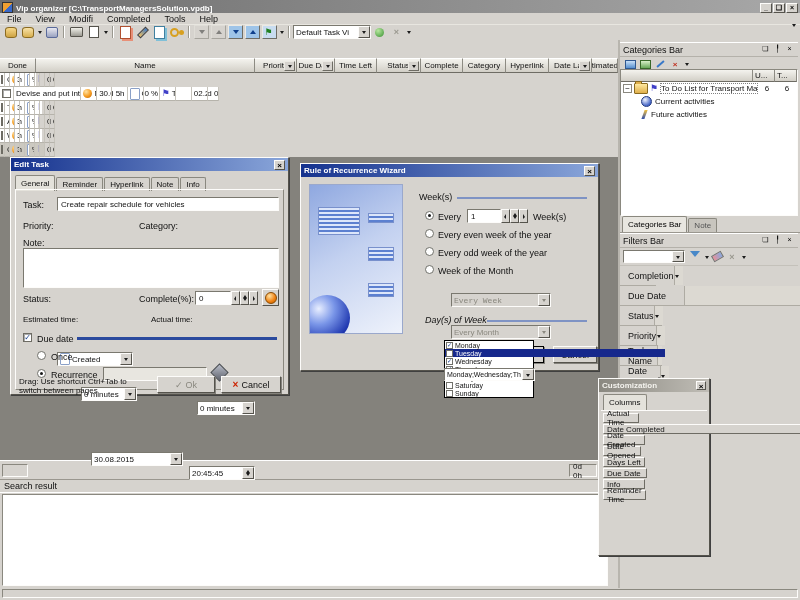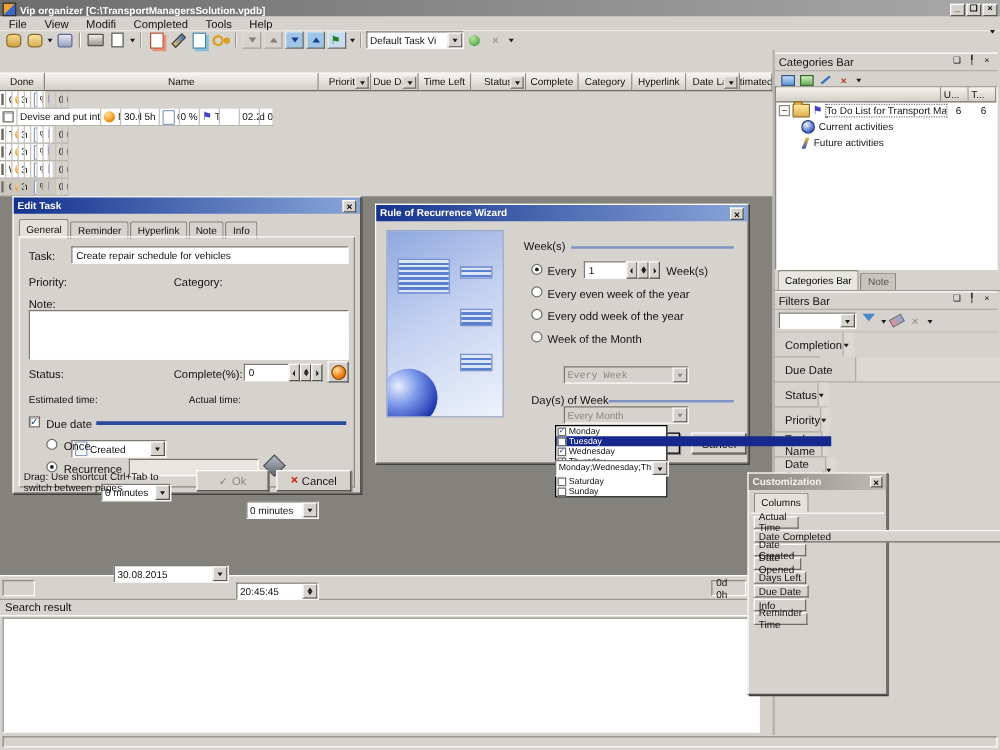--- a/index.html
+++ b/index.html
@@ -723,21 +723,21 @@
           <span class="tri-d tri-sm" style="border-top-color:#8a887f;"></span>
         </span>
     </div>
     <div class="combo dis abs" style="left:150px;top:134px;width:100px;height:14px;">
       <span>Every Month</span>
       <span class="dbn">
           <span class="tri-d tri-sm" style="border-top-color:#8a887f;"></span>
         </span>
     </div>
 
-    <span class="lbl abs" style="left:124px;top:151px;">Day(s) of Week</span>
+    <span class="lbl abs" style="left:124px;top:151px;font-style:italic;">Day(s) of Week</span>
     <div class="grayline abs" style="left:186px;top:156px;width:100px;"></div>
 
     <div class="combo abs" style="left:143px;top:163px;width:91px;height:13px;z-index:41;">
       <span style="overflow:hidden;white-space:nowrap;width:74px;font-size:7px;">Monday;Wednesday;Thu</span>
       <span class="dbn">
           <span class="tri-d tri-sm"></span>
         </span>
     </div>
     <div id="dayslist" class="abs" style="left:143px;top:176px;width:88px;">
         <div class="dayrow i-0">

